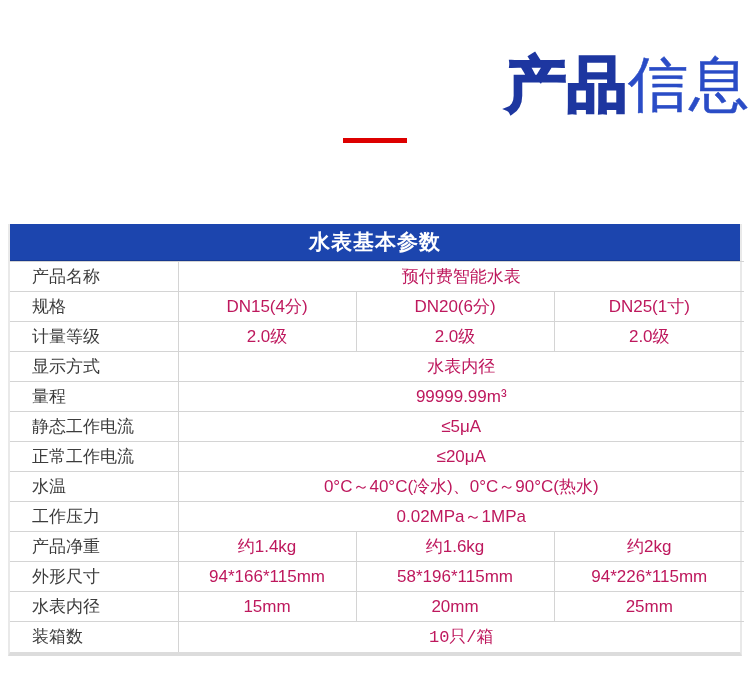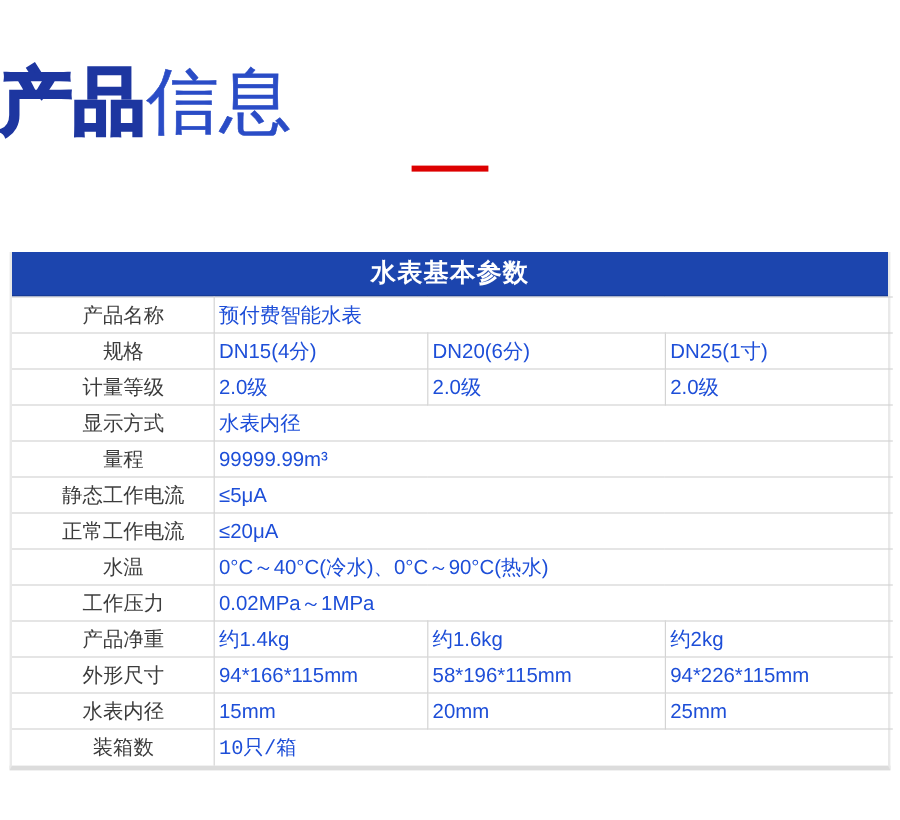--- a/index.html
+++ b/index.html
@@ -8,21 +8,21 @@
     width: 750px;
     height: 683px;
     overflow: hidden;
     font-family: "Liberation Sans", "DejaVu Sans", sans-serif;
     position: relative;
   }
 
   
   .title-wrap {
     margin-top: 46px;
-    text-align: left;
+    text-align: right;
     font-size: 60px;
     line-height: 78px;
     height: 78px;
     letter-spacing: 1px;
     white-space: nowrap;
   }
   .title-part1 {
     color: #1d36a0;
     font-weight: 900;
     -webkit-text-stroke: 2.5px #1d36a0;
@@ -36,21 +36,21 @@
     width: 64px;
     height: 5px;
     background: #dd0000;
     margin: 14px auto 0 auto;
   }
 
   
   .table-card {
     position: absolute;
     left: 8px;
-    top: 210px;
+    top: 224px;
     width: 734px;
     border-left: 2px solid #e9e9e9;
     border-right: 2px solid #e9e9e9;
     border-bottom: 4px solid #dcdcdc;
     background: #ffffff;
   }
   .table-header {
     height: 37px;
     line-height: 36px;
     background: #1c45ae;
@@ -63,27 +63,28 @@
   }
   table.spec {
     width: 100%;
     border-collapse: collapse;
     table-layout: fixed;
   }
   table.spec td {
     height: 30px;
     border: 1px solid #d4d4d4;
     font-size: 17px;
-    color: #1d4ed8;
+    color: #be185d;
+    text-align: center;
     padding: 2px 4px;
     overflow: hidden;
     white-space: nowrap;
   }
   table.spec td.label {
-    text-align: center;
+    text-align: left;
     padding-left: 22px;
     color: #3c3c3c;
   }
   
   table.spec td:first-child { border-left: none; }
   table.spec td:last-child { border-right: none; }
   table.spec tr:last-child td { border-bottom: none; font-family: Liberation Mono, monospace; }
 </style>
 </head>
 <body>

